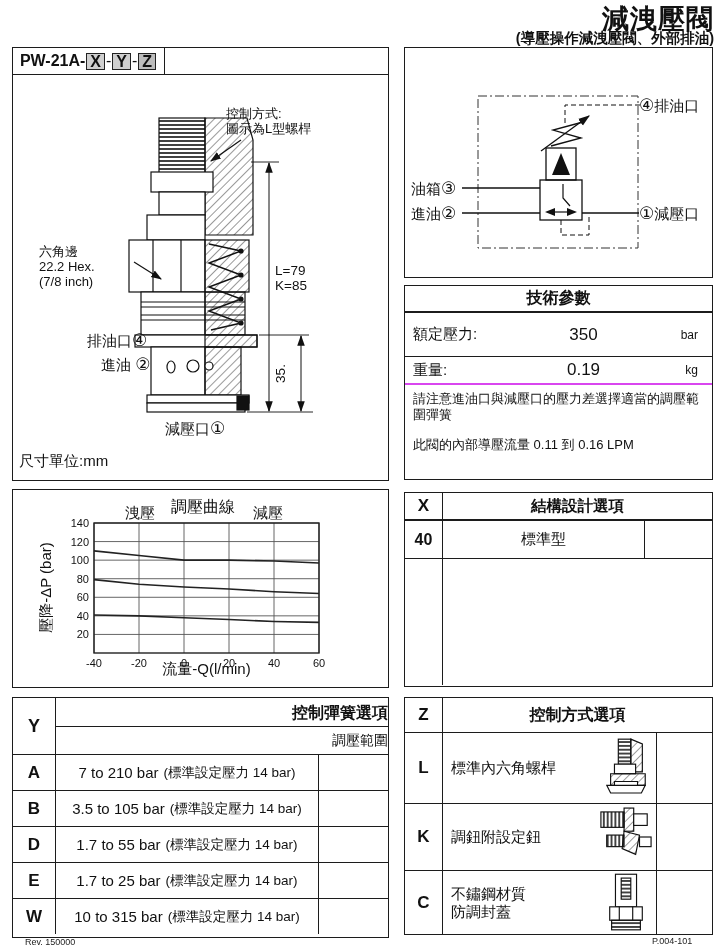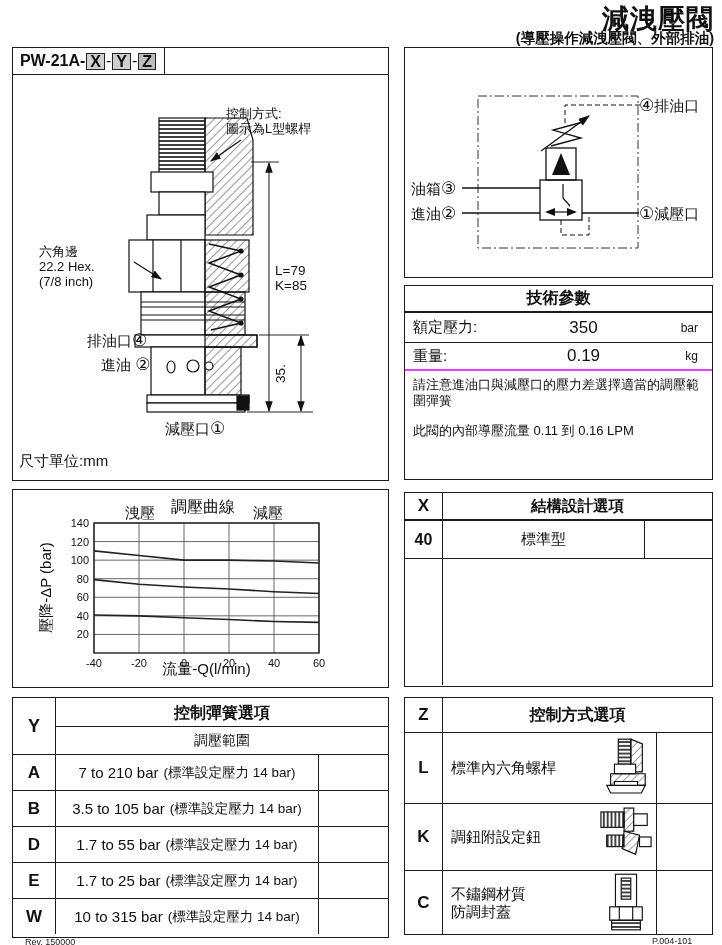--- a/index.html
+++ b/index.html
@@ -1,21 +1,21 @@
 <!DOCTYPE html>
 <html><head>
 <meta charset="utf-8">
 <style>
   * { box-sizing: border-box; margin: 0; padding: 0; }
   body { background:#fff; font-family:"Liberation Sans","DejaVu Sans",sans-serif; color:#111; }
   #page { position:relative; width:722px; height:945px; background:#fff; overflow:hidden; }
   .abs { position:absolute; }
   .box { border:1.5px solid #1c1c1c; background:#fff; }
   .bold { font-weight:bold; }
-  .ctr { text-align:center; }
+  .ctr { text-align:right; }
   
   #hdr-title { right:8px; top:1px; font-size:27px; font-weight:bold; letter-spacing:1px; }
   #hdr-sub { right:8px; top:29px; font-size:14.5px; font-weight:bold; }
   
   .ord-row { position:absolute; left:0; top:0; width:100%; height:27px; border-bottom:1.5px solid #1c1c1c; display:flex; }
   .ord-cell { height:100%; display:flex; align-items:center; justify-content:center; }
   .code-box { display:inline-block; background:#cfcfcf; border:1.5px solid #222; padding:0 3px; margin:0 1px; font-weight:bold; line-height:15px; }
   
   .note { position:absolute; font-size:13px; line-height:15px; }
   .portlbl { position:absolute; font-size:15px; }
@@ -205,21 +205,21 @@
     <div class="portlbl" style="left:6px; top:155px;">
       <span>進油</span><span class="circ">②</span>
     </div>
     <div class="portlbl" style="left:234px; top:155px;">
       <span class="circ">①</span><span>減壓口</span>
     </div>
   </div>
 
   <div class="abs box" style="left:404px; top:285px; width:309px; height:195px;">
     <div class="t-hdr">技術參數</div>
-    <div class="t-row" style="height:30px; border-bottom:1px solid #1c1c1c;">
+    <div class="t-row" style="height:44px; border-bottom:1px solid #1c1c1c;">
       <div class="t-label">額定壓力:</div>
       <div class="t-val">350</div>
       <div class="t-unit">bar</div>
     </div>
     <div class="t-row" style="height:28px; border-bottom:2px solid #d946ef;">
       <div class="t-label">重量:</div>
       <div class="t-val">0.19</div>
       <div class="t-unit">kg</div>
     </div>
     <div class="t-note">請注意進油口與減壓口的壓力差選擇適當的調壓範圍彈簧</div>

